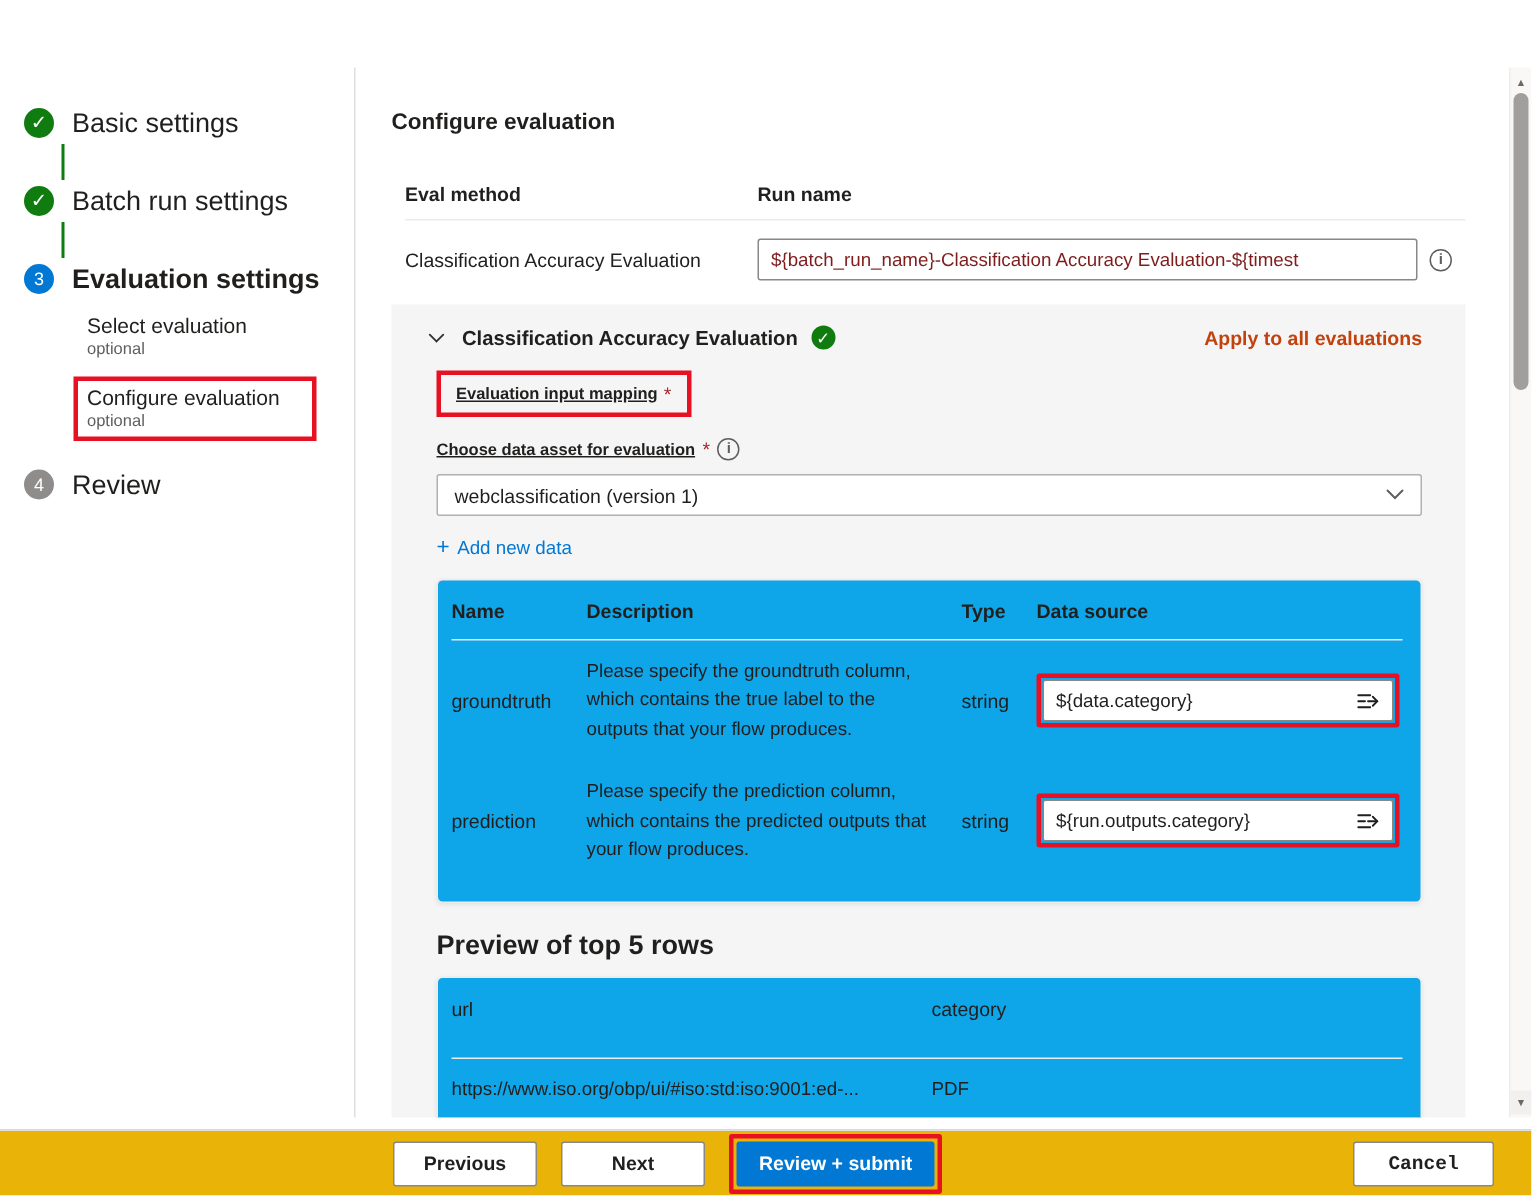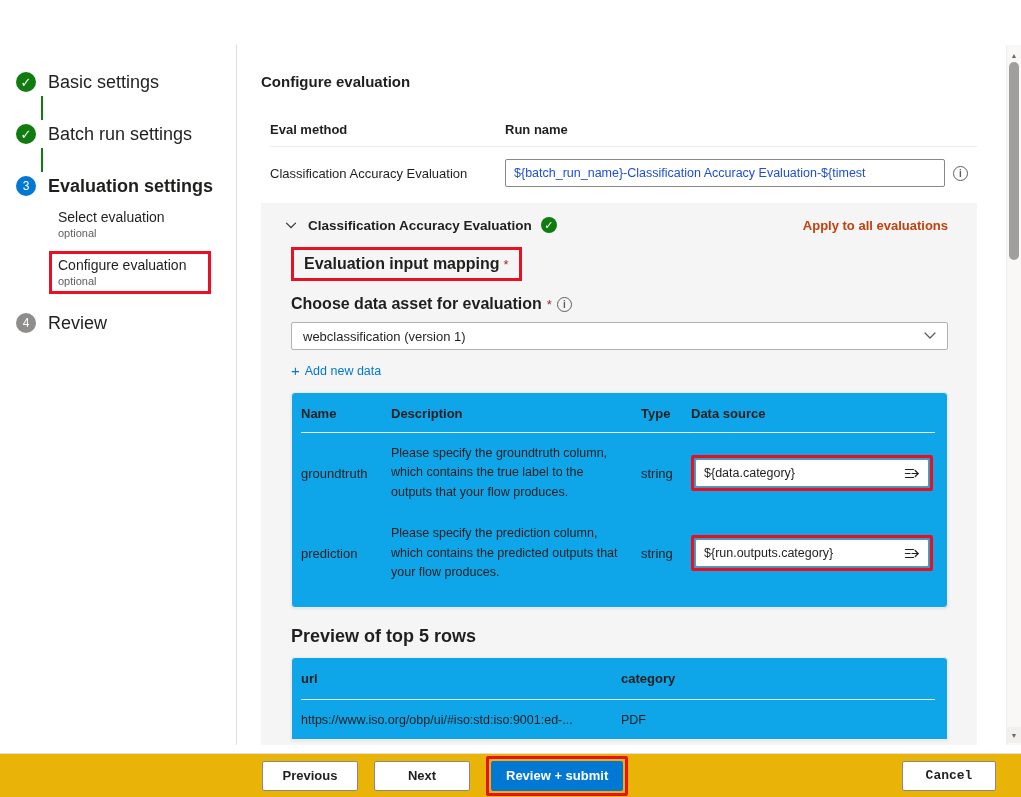--- a/index.html
+++ b/index.html
@@ -41,35 +41,35 @@
   .main { position:absolute; top:45px; left:238px; right:16px; bottom:52px;
     overflow:hidden; padding-left:23px; }
   .page-title { font-size:15px; font-weight:700; margin:28px 0 32px; }
 
   .method-header-row, .method-row { display:grid; grid-template-columns:235px 1fr;
     width:707px; margin-left:9px; }
   .method-header-row { font-size:13px; font-weight:700; padding-bottom:9px; border-bottom:1px solid #edebe9; }
   .method-row { align-items:center; padding:12px 0 14px; font-size:13px; }
   .run-name-wrap { display:flex; align-items:center; gap:8px; }
   .text-input { height:28px; border:1px solid #8a8886; border-radius:2px; padding:0 8px;
-    font-size:12.5px; font-family:inherit; color:#1d4ed8; background:#fff; width:440px; }
+    font-size:12.5px; font-family:inherit; color:#7f1d1d; background:#fff; width:440px; }
   .info-icon { width:15px; height:15px; border:1px solid #605e5c; border-radius:50%;
     color:#605e5c; font-size:10px; display:inline-flex; align-items:center; justify-content:center;
     flex-shrink:0; cursor:pointer; font-weight:700; }
 
   .gray-panel { width:716px; min-height:535px; background:#f5f5f5; margin-top:2px;
     padding:14px 29px 20px 30px; }
   .section-header { display:flex; align-items:center; gap:9px; margin-left:-8px; }
   .chev-btn { background:none; border:none; cursor:pointer; display:flex; align-items:center; padding:2px; }
   .section-title { font-size:13.5px; font-weight:700; }
   .apply-link { margin-left:auto; color:#c2410c; font-size:13px; font-weight:700; text-decoration:none; cursor:pointer; }
 
   .mapping-label-box { width:fit-content; margin-top:14px; padding:5px 10px;
     display:flex; gap:4px; align-items:center; }
-  .semibold { font-weight:700; font-size:16px; }
+  .semibold { font-weight:700; font-size:11px;text-decoration:underline; }
   .req { color:#a4262c; font-size:13px; font-weight:400; }
 
   .asset-label-row { display:flex; align-items:center; gap:5px; margin-top:14px; }
 
   .dropdown { width:657px; height:28px; background:#fff; border:1px solid #b3b0ad; border-radius:2px;
     display:flex; align-items:center; justify-content:space-between; padding:0 11px;
     font-size:13px; margin-top:9px; cursor:pointer; }
 
   .add-link { display:flex; align-items:center; gap:5px; color:#0078d4; font-size:12.5px;
     margin:13px 0 14px; text-decoration:none; width:fit-content; cursor:pointer; }
@@ -85,21 +85,21 @@
   .ds-box { padding:1px; border-radius:2px; margin-right:2px; }
   .input-with-icon { display:flex; align-items:center; background:#fff; border:1px solid #8a8886;
     border-radius:2px; height:28px; padding:0 7px 0 2px; }
   .input-with-icon input { flex:1; border:none; outline:none; font-size:12.5px;
     font-family:inherit; color:#201f1e; padding:0 6px; min-width:0; background:transparent; }
   .expr-btn { background:none; border:none; cursor:pointer; display:flex; align-items:center; padding:1px; }
 
   .preview-label { margin:18px 0 0; font-size:18px; font-weight:700; }
   .preview-card { margin-top:10px; padding:13px 12px 0 9px; border-radius:4px 4px 0 0; }
   .prev-grid { display:grid; grid-template-columns:320px 1fr; align-items:center; }
-  .prev-grid.hdr { font-size:13px; font-weight:700; padding-bottom:13px; border-bottom:1px solid #edebe9; }
+  .prev-grid.hdr { font-size:13px; font-weight:400; padding-bottom:25px; border-bottom:1px solid #edebe9; }
   .prev-grid.row { padding:13px 0 12px; font-size:12.5px; }
   .url-cell { white-space:nowrap; overflow:hidden; text-overflow:ellipsis; padding-right:24px; }
 
   
   .scrollbar { position:absolute; top:45px; right:0; width:15px; height:700px;
     background:#f9f8f7; border-left:1px solid #ededed; cursor:pointer; }
   .sb-arrow { position:absolute; left:0; width:100%; height:16px; color:#6b6966; font-size:7px;
     display:flex; align-items:center; justify-content:center; }
   .sb-arrow.up { top:2px; }
   .sb-arrow.down { bottom:2px; background:#f1f0ef; }

